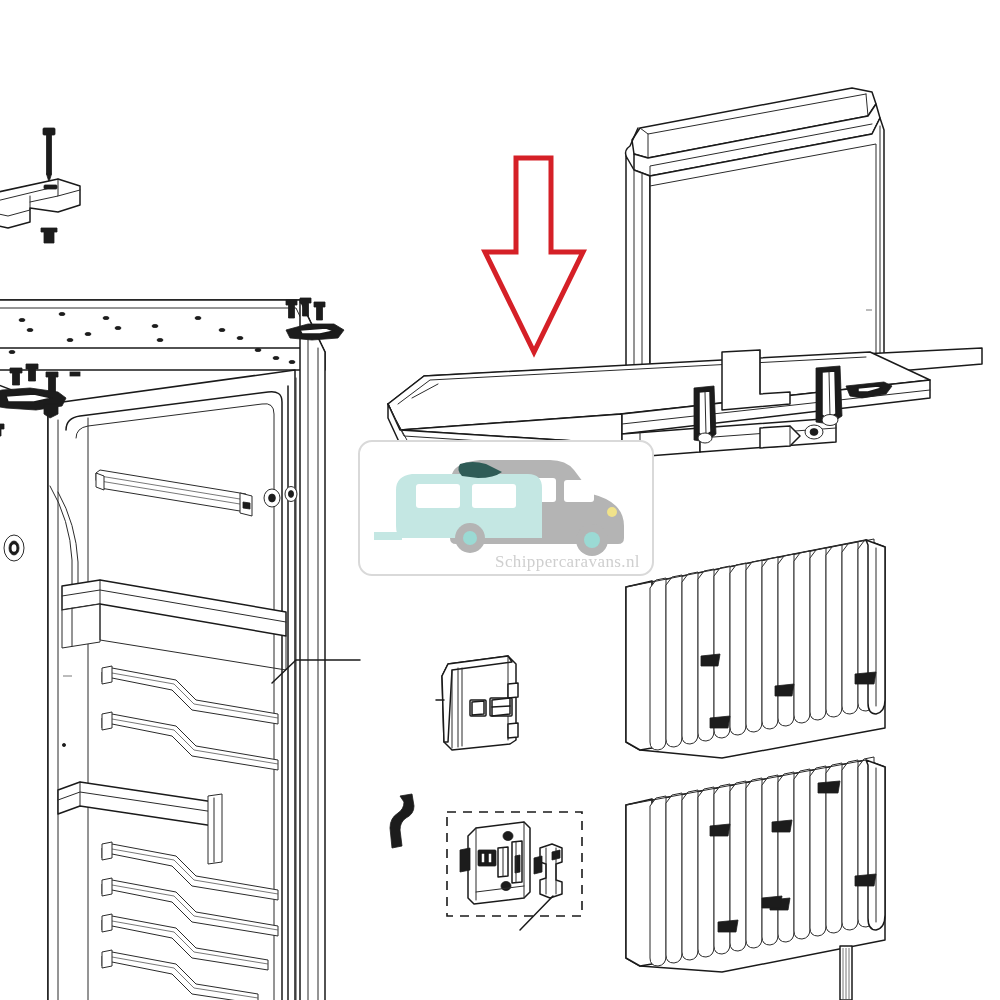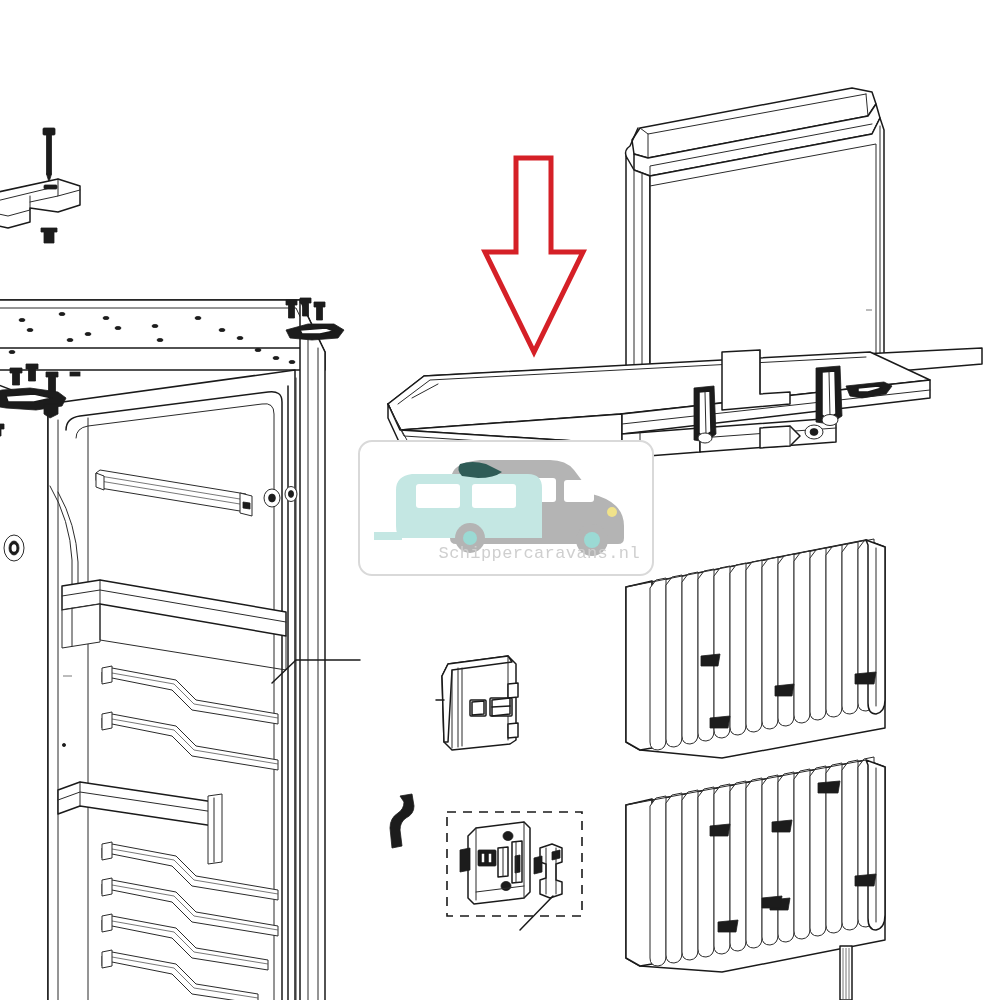--- a/index.html
+++ b/index.html
@@ -41,23 +41,23 @@
     height: 132px;
     border: 2px solid #d9d9d9;
     border-radius: 14px;
     background: #ffffff;
     overflow: hidden;
   }
   #wm-svg { position: absolute; left: 0; top: 0; width: 292px; height: 132px; }
   #wm-text {
     position: absolute;
     left: 0; right: 12px;
-    bottom: 11px;
+    bottom: 2px;
     text-align: right;
-    font-family: Liberation Mono, monospace;
+    font-family: Liberation Serif, serif;
     font-size: 17px;
     letter-spacing: 0.4px;
     color: #cfcfcf;
     white-space: nowrap;
   }
 </style>
 </head>
 <body>
 
 <div id="page">

